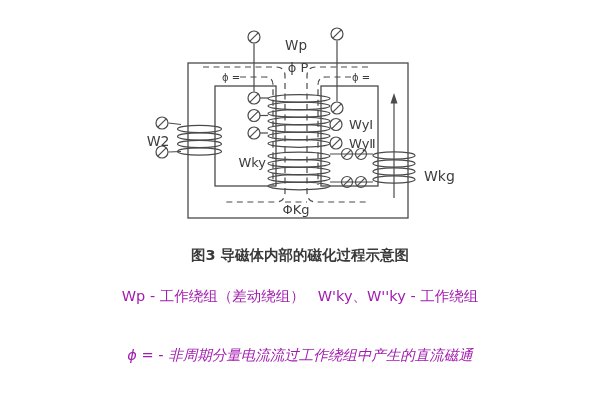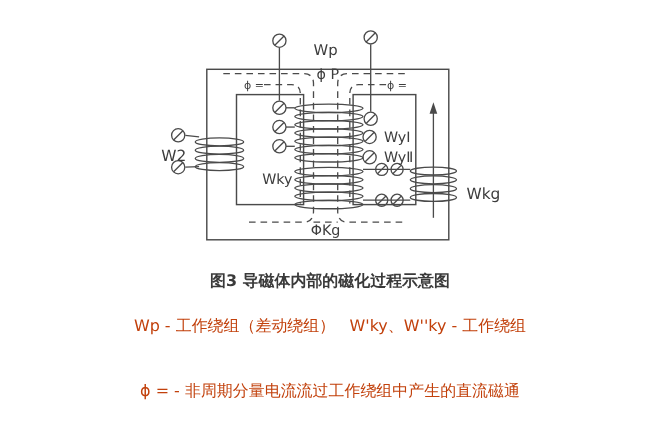--- a/index.html
+++ b/index.html
@@ -3,24 +3,24 @@
 <meta charset="utf-8">
 <style>
   html,body{margin:0;padding:0;background:#fff;}
   #page{position:relative;width:600px;height:400px;background:#ffffff;overflow:hidden;
         font-family:"DejaVu Sans","Liberation Sans",sans-serif;color:#3d3d3d;}
   #diagram-svg{position:absolute;left:0;top:0;}
   svg text{font-family:"DejaVu Sans","Liberation Sans",sans-serif;fill:#3d3d3d;}
   .cap{position:absolute;left:0;width:600px;text-align:center;}
   #caption{top:246px;font-size:14.5px;font-weight:700;color:#3a3a3a;}
   .legend-row{position:absolute;left:0;width:600px;display:flex;justify-content:center;
-              align-items:baseline;font-size:14.5px;color:#c2410c;white-space:nowrap;}
+              align-items:baseline;font-size:14.5px;color:#a21caf;white-space:nowrap;}
   #legend1{top:287px;gap:13px;}
   #legend2{top:316px;gap:18px;}
-  #legend3{top:346px;}
+  #legend3{top:346px;font-style:italic;}
   sub.flux-sub{font-size:9.5px;}
 </style>
 </head>
 <body>
 <div id="page">
 
 <svg id="diagram-svg" width="600" height="240" viewBox="0 0 600 240">
   <defs>
     <g id="term">
       <circle r="6" fill="none" stroke="#4a4a4a" stroke-width="1.2"></circle>

